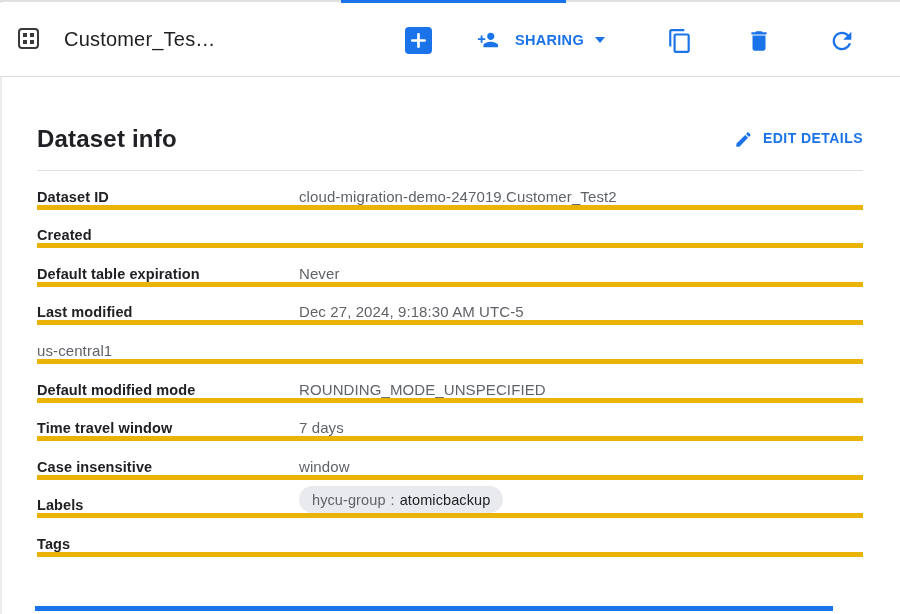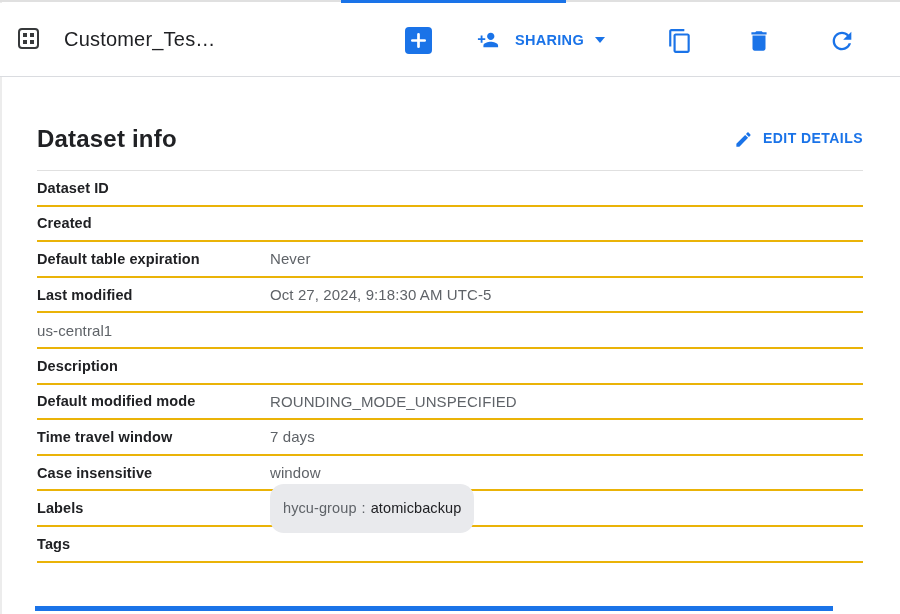--- a/index.html
+++ b/index.html
@@ -29,24 +29,24 @@
   .refresh-btn{left:828px;top:24px;}
 
   
   .page-head{position:absolute;top:117px;left:37px;right:37px;height:44px;display:flex;align-items:center;justify-content:space-between;gap:40px;}
   .page-title{font-size:24px;font-weight:bold;color:#202124;letter-spacing:.2px;margin:0;}
   .edit-btn{background:none;border:none;padding:0;cursor:pointer;display:flex;align-items:flex-start;color:#1a73e8;}
   .edit-btn span{font-size:14px;font-weight:bold;letter-spacing:.45px;margin-left:10px;color:#1a73e8;}
 
   
   .info-table{position:absolute;top:170px;left:37px;right:37px;border-top:1px solid #e0e0e0;}
-  .row{display:flex;align-items:center;height:33.6px;border-bottom:2px solid #eab308;}
+  .row{display:flex;align-items:flex-end;height:33.6px;border-bottom:5px solid #eab308;gap:29px;}
   .row-label{width:233px;flex:0 0 233px;font-size:14.5px;font-weight:bold;color:#202124;letter-spacing:.1px;}
   .row-value{font-size:15px;color:#5f6368;letter-spacing:.1px;}
-  .chip{display:inline-flex;align-items:center;height:27px;border-radius:14px;background:#e9eaed;padding:11px 13px;font-size:14.5px;}
+  .chip{display:inline-flex;align-items:center;height:27px;border-radius:14px;background:#e9eaed;padding:0 13px;font-size:14.5px;}
   .chip-key{color:#5f6368;}
   .chip-sep{color:#5f6368;margin:0 5px;}
   .chip-val{color:#202124;}
 
   
   .bottom-splitter{position:absolute;left:35px;width:798px;height:5px;bottom:3px;background:#1a73e8;}
 </style>
 </head>
 <body>
 
@@ -104,44 +104,41 @@
     <svg width="19" height="19" viewBox="0 0 24 24" fill="#1a73e8">
         <path d="M3 17.25V21h3.75L17.81 9.94l-3.75-3.75L3 17.25zM20.71 7.04c.39-.39.39-1.02 0-1.41l-2.34-2.34c-.39-.39-1.02-.39-1.41 0l-1.83 1.83 3.75 3.75 1.84-1.83z"></path>
       </svg>
     <span>EDIT DETAILS</span>
   </button>
 </div>
 
 <div class="info-table">
   <div class="row">
     <div class="row-label">Dataset ID</div>
+    <div class="row-value">cloud-migration-demo-247019.Customer_Test2</div>
   </div>
 
   <div class="row">
     <div class="row-label">Created</div>
   </div>
 
   <div class="row">
     <div class="row-label">Default table expiration</div>
     <div class="row-value">Never</div>
   </div>
 
   <div class="row">
     <div class="row-label">Last modified</div>
-    <div class="row-value">Oct 27, 2024, 9:18:30 AM UTC-5</div>
+    <div class="row-value">Dec 27, 2024, 9:18:30 AM UTC-5</div>
   </div>
 
   <div class="row">
     <div class="row-value">us-central1</div>
   </div>
 
-  <div class="row">
-    <div class="row-label">Description</div>
-    <div class="row-value"></div>
-  </div>
 
 
   <div class="row">
     <div class="row-label">Default modified mode</div>
     <div class="row-value">ROUNDING_MODE_UNSPECIFIED</div>
   </div>
 
   <div class="row">
     <div class="row-label">Time travel window</div>
     <div class="row-value">7 days</div>

